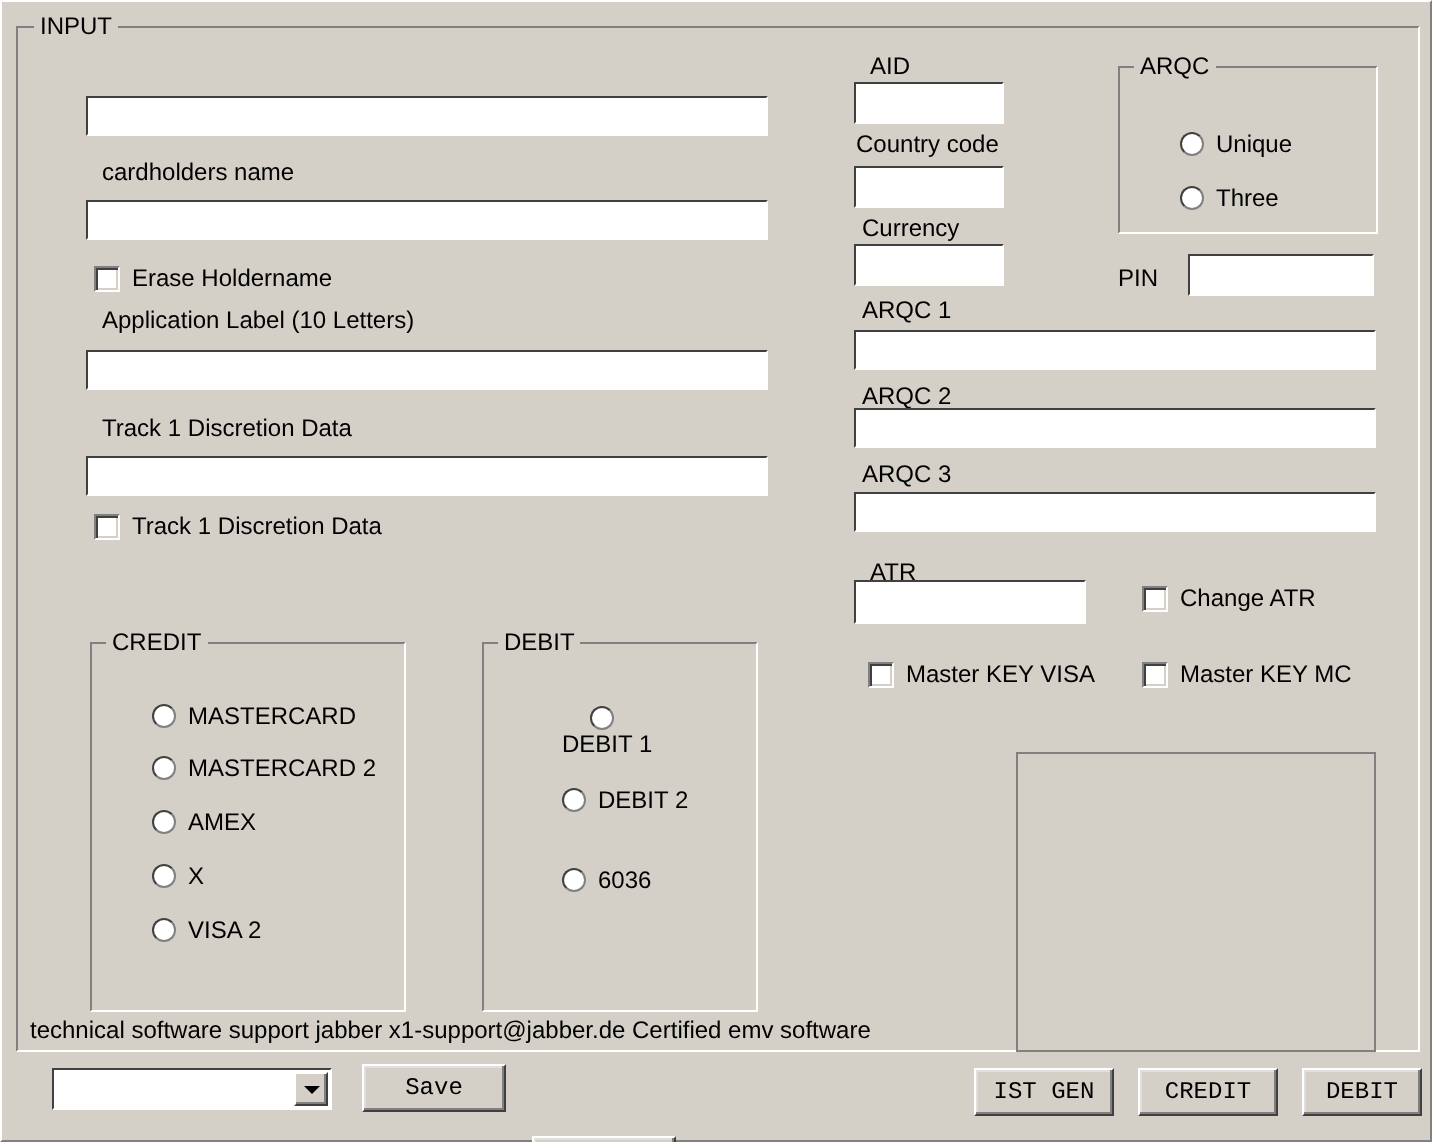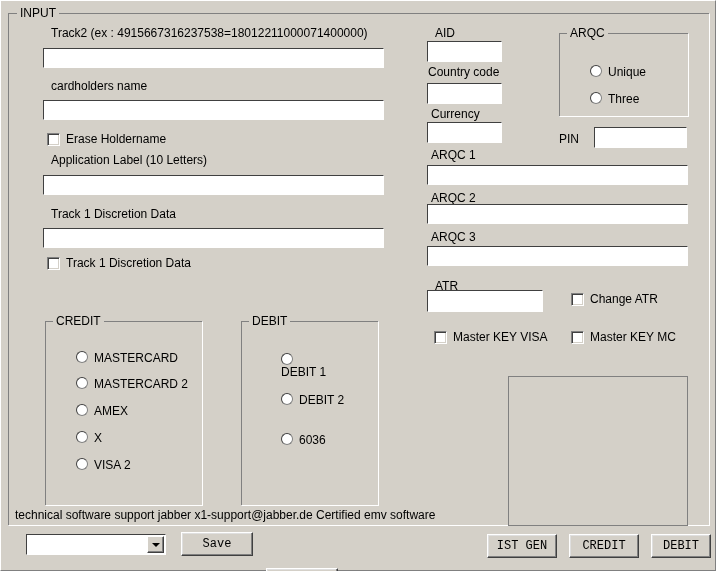--- a/index.html
+++ b/index.html
@@ -93,20 +93,21 @@
     border-color: #808080 #ffffff #ffffff #808080;
     box-shadow: inset 1px 1px 0 #404040, inset -1px -1px 0 #d4d0c8;
     box-sizing: border-box;
     margin-right: 6px;
     flex: none;
   }
   
   .rbrow {
     position: absolute;
     display: flex;
+    align-items: center;
     white-space: nowrap;
     font-size: 12px;
     line-height: 14px;
   }
   .rbtn {
     width: 12px;
     height: 12px;
     border-radius: 50%;
     background: #ffffff;
     border: 1px solid #808080;
@@ -187,21 +188,20 @@
 </head>
 <body>
 
 <div class="app">
 
   <div class="groupbox" style="left:7px; top:12px; width:702px; height:513px;">
     <div class="gb-inner"></div>
     <span class="gb-title" style="left:8px;">INPUT</span>
   </div>
 
-  <div class="lbl" style="left:50px; top:25px;">Track2 (ex : 4915667316237538=18012211000071400000)</div>
   <input class="tbox" style="left: 42px; top: 47px; width: 341px; height: 20px;" value="">
 
   <div class="lbl" style="left:50px; top:78px;">cardholders name</div>
   <input class="tbox" style="left: 42px; top: 99px; width: 341px; height: 20px;" value="">
 
   <div class="cbrow" style="left:46px; top:131px;">
     <span class="cbox"></span>
     <span>Erase Holdername</span>
   </div>
 

